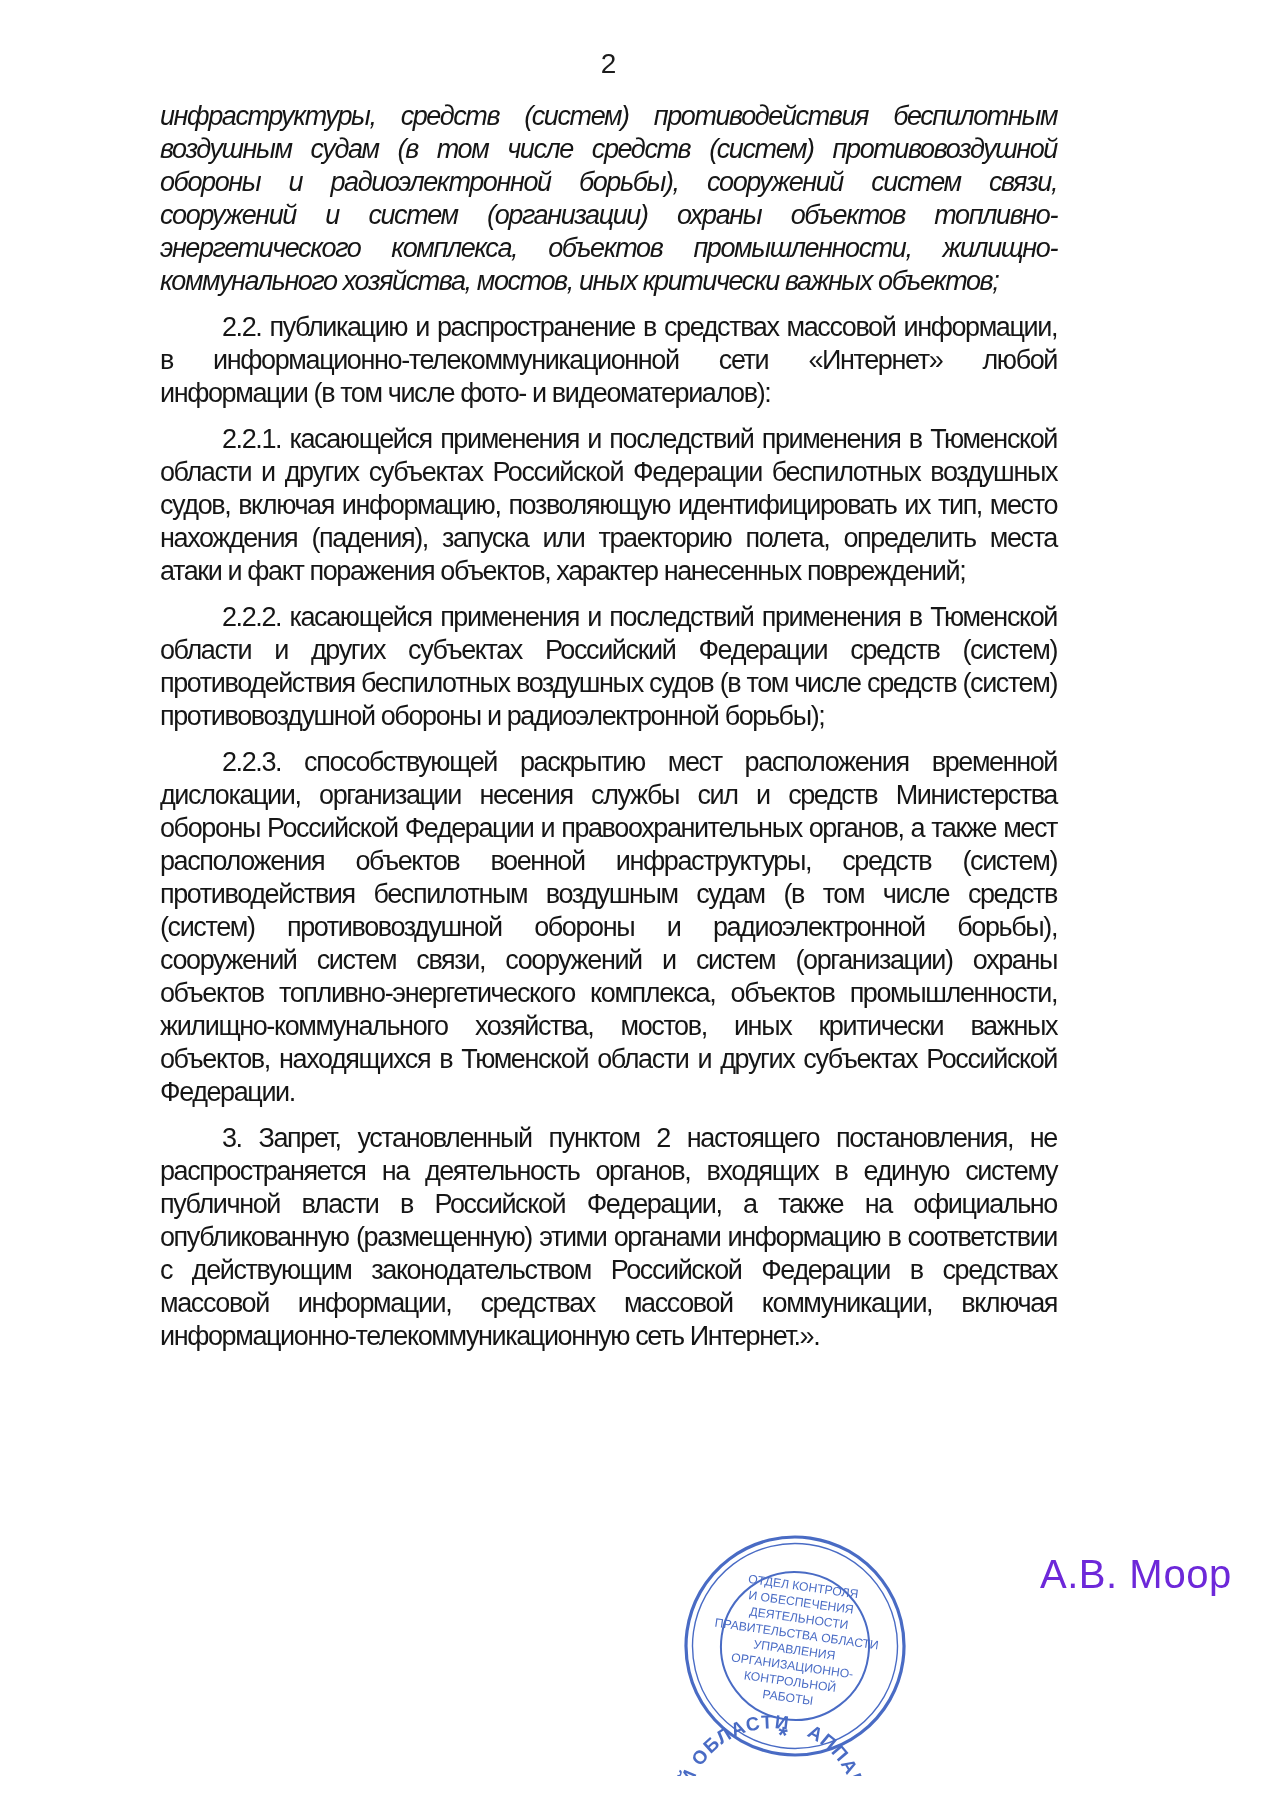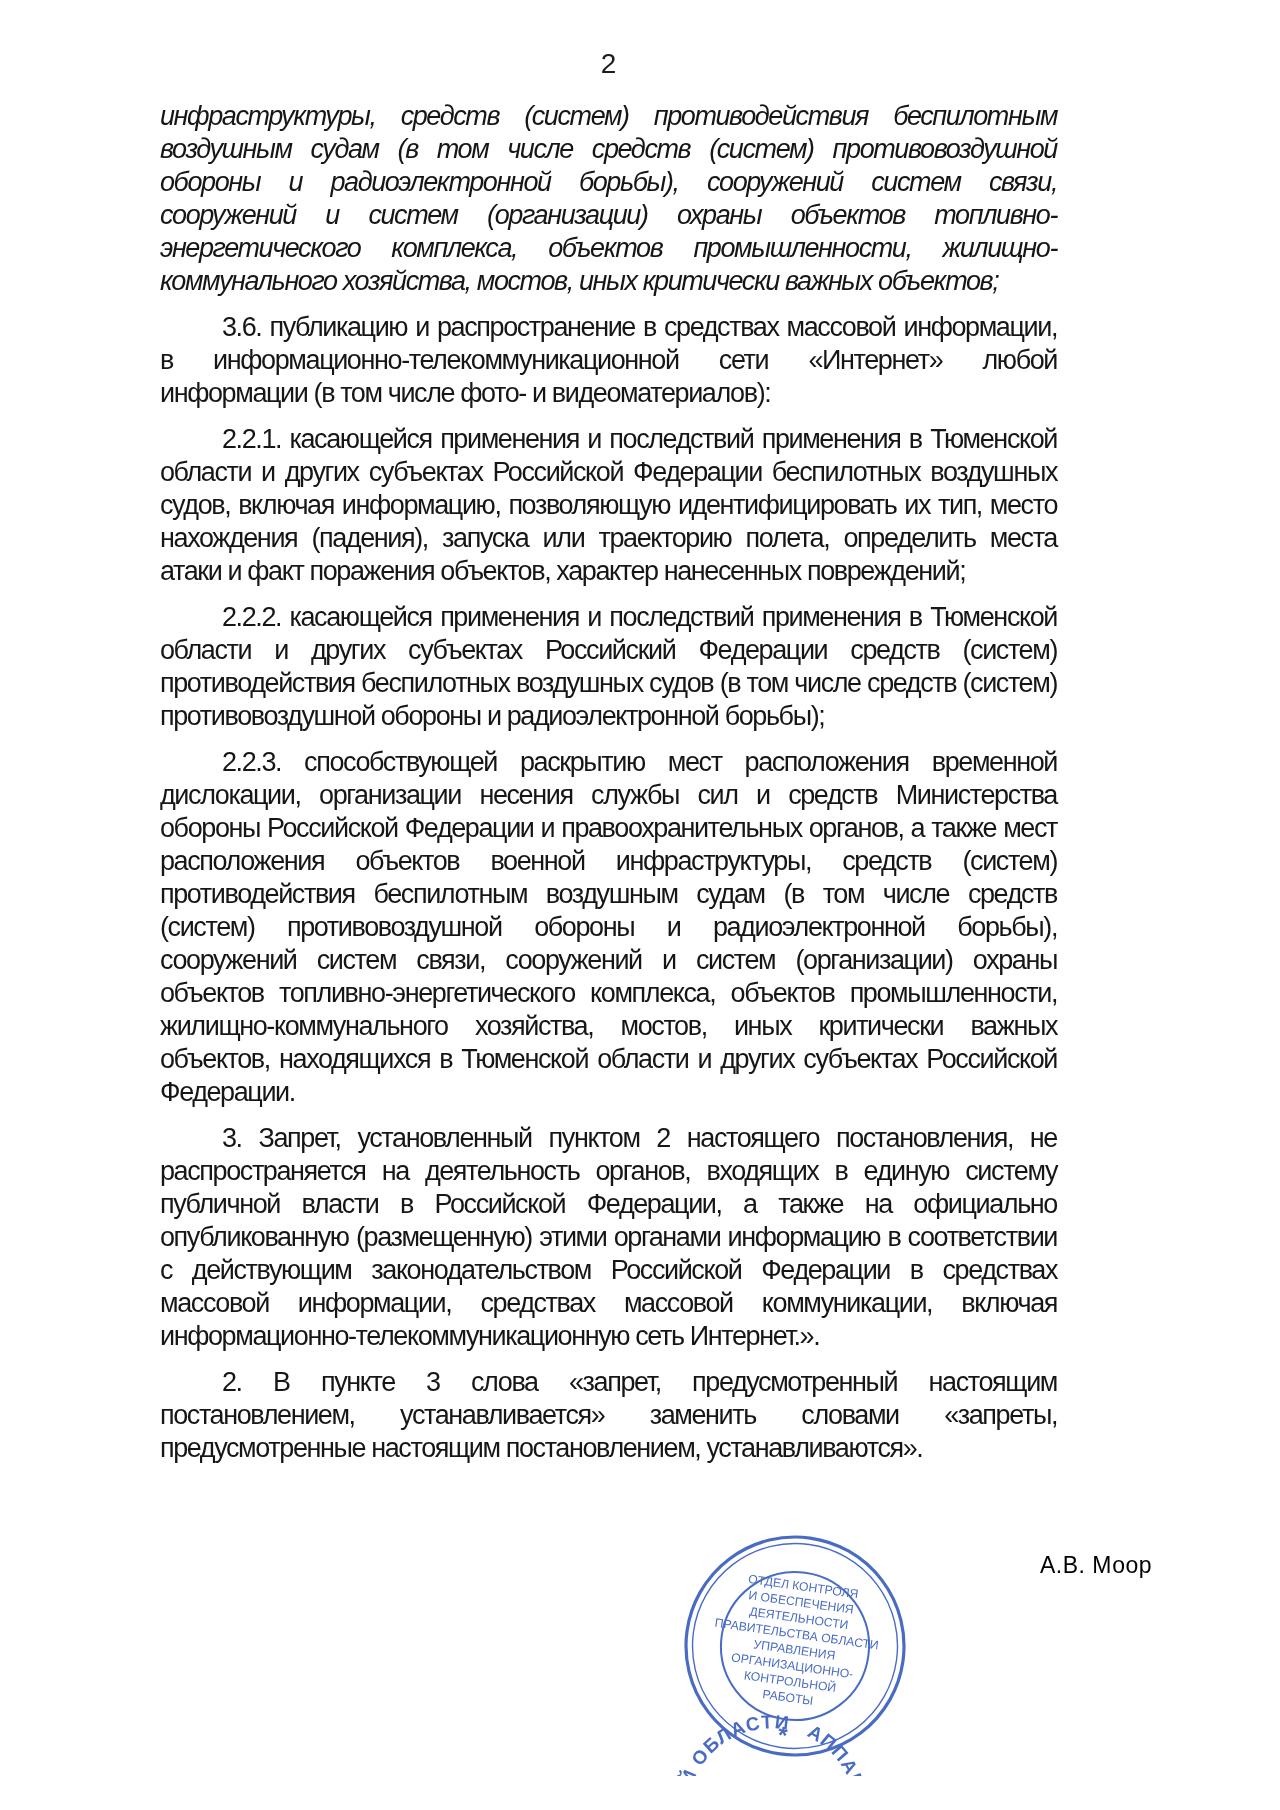--- a/index.html
+++ b/index.html
@@ -42,23 +42,23 @@
   }
   .doc-body p.no-indent {
     text-indent: 0;
     font-style: italic;
   }
   .signature {
     position: absolute;
     top: 1552px;
     left: 1040px;
     width: 220px;
-    font-size: 23px;
+    font-size: 40px;
     letter-spacing: 0.5px;
-    color: #000000;
+    color: #6d28d9;
     white-space: nowrap;
   }
   .stamp {
     position: absolute;
     top: 1516px;
     left: 665px;
     width: 260px;
     height: 260px;
     opacity: 0.92;
   }
@@ -68,26 +68,25 @@
 </style>
 </head>
 <body>
 
 <div class="page">
 
   <div class="page-number">2</div>
 
   <div class="doc-body">
     <p class="no-indent">инфраструктуры, средств (систем) противодействия беспилотным воздушным судам (в том числе средств (систем) противовоздушной обороны и радиоэлектронной борьбы), сооружений систем связи, сооружений и систем (организации) охраны объектов топливно-энергетического комплекса, объектов промышленности, жилищно-коммунального хозяйства, мостов, иных критически важных объектов;</p>
-    <p>3.6. публикацию и распространение в средствах массовой информации, в информационно-телекоммуникационной сети «Интернет» любой информации (в том числе фото- и видеоматериалов):</p>
+    <p>2.2. публикацию и распространение в средствах массовой информации, в информационно-телекоммуникационной сети «Интернет» любой информации (в том числе фото- и видеоматериалов):</p>
     <p>2.2.1. касающейся применения и последствий применения в Тюменской области и других субъектах Российской Федерации беспилотных воздушных судов, включая информацию, позволяющую идентифицировать их тип, место нахождения (падения), запуска или траекторию полета, определить места атаки и факт поражения объектов, характер нанесенных повреждений;</p>
     <p>2.2.2. касающейся применения и последствий применения в Тюменской области и других субъектах Российский Федерации средств (систем) противодействия беспилотных воздушных судов (в том числе средств (систем) противовоздушной обороны и радиоэлектронной борьбы);</p>
     <p>2.2.3. способствующей раскрытию мест расположения временной дислокации, организации несения службы сил и средств Министерства обороны Российской Федерации и правоохранительных органов, а также мест расположения объектов военной инфраструктуры, средств (систем) противодействия беспилотным воздушным судам (в том числе средств (систем) противовоздушной обороны и радиоэлектронной борьбы), сооружений систем связи, сооружений и систем (организации) охраны объектов топливно-энергетического комплекса, объектов промышленности, жилищно-коммунального хозяйства, мостов, иных критически важных объектов, находящихся в Тюменской области и других субъектах Российской Федерации.</p>
     <p>3. Запрет, установленный пунктом 2 настоящего постановления, не распространяется на деятельность органов, входящих в единую систему публичной власти в Российской Федерации, а также на официально опубликованную (размещенную) этими органами информацию в соответствии с действующим законодательством Российской Федерации в средствах массовой информации, средствах массовой коммуникации, включая информационно-телекоммуникационную сеть Интернет.».</p>
-    <p>2. В пункте 3 слова «запрет, предусмотренный настоящим постановлением, устанавливается» заменить словами «запреты, предусмотренные настоящим постановлением, устанавливаются».</p>
   </div>
 
   <svg class="stamp" viewBox="-130 -130 260 260" xmlns="http://www.w3.org/2000/svg">
     <g transform="rotate(8)">
       <circle r="109" fill="none" stroke-width="3.2" stroke="#3a5fc0"></circle>
       <circle r="102.5" fill="none" stroke-width="1.4" stroke="#3a5fc0"></circle>
       <circle r="74" fill="none" stroke-width="2" stroke="#3a5fc0"></circle>
 
       <path id="ring-path" d="M 0,84 A 84,84 0 1,1 -0.05,84" fill="none"></path>
 

